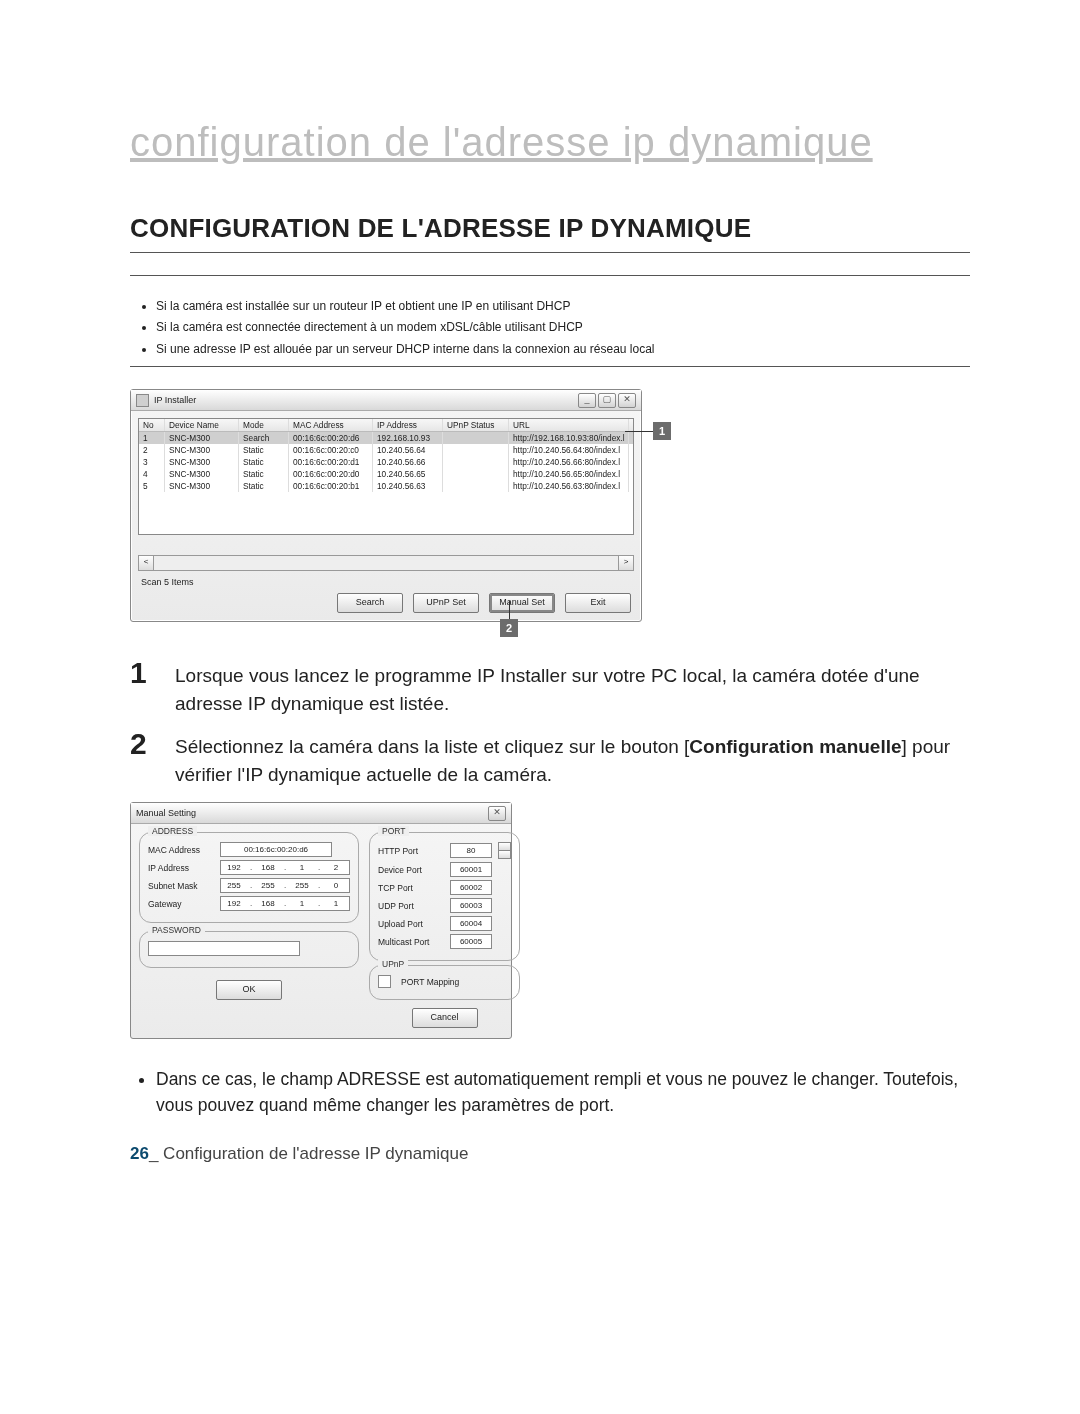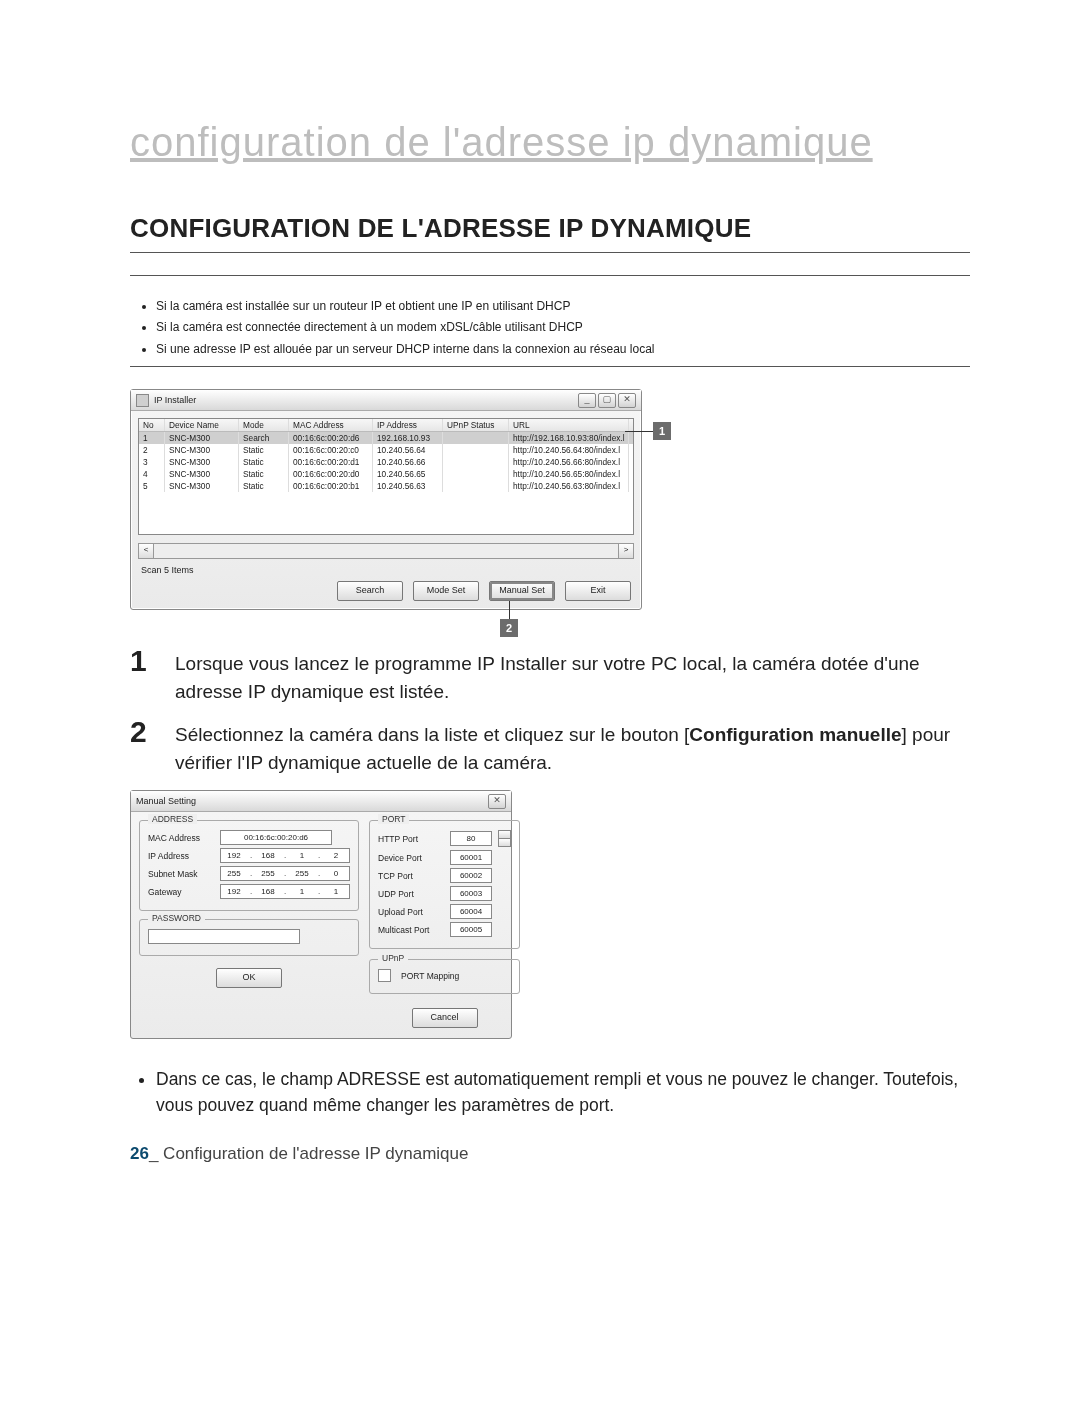--- a/index.html
+++ b/index.html
@@ -89,21 +89,21 @@
     width: 16px; height: 13px;
     border: 1px solid #888;
     background: linear-gradient(#fff,#d3d3d3);
     font-size: 9px;
     line-height: 11px;
     text-align: center;
     color: #555;
     border-radius: 2px;
   }
   .listarea {
-    margin: 7px 7px 8px 7px;
+    margin: 7px 7px 20px 7px;
     border: 1px solid #888;
     background: #fff;
     height: 115px;
     overflow: hidden;
     position: relative;
   }
   .listhead, .listrow {
     display: grid;
     grid-template-columns: 26px 74px 50px 84px 70px 66px 120px;
     font-size: 8.3px;
@@ -208,21 +208,21 @@
     font-size: 9px;
     margin-top: 14px;
   }
   .dlg .body {
     display: flex;
     gap: 10px;
     padding: 8px;
   }
   .fieldset {
     border: 1px solid #aaa;
-    border-radius: 3px;
+    border-radius: 12px;
     padding: 6px 8px 8px 8px;
     position: relative;
   }
   .fieldset .legend {
     position: absolute;
     top: -7px; left: 8px;
     background: #efefef;
     padding: 0 4px;
     font-size: 8.5px;
     color: #333;
@@ -379,21 +379,21 @@
       <div class="scrollstrip">
         <div class="arrow">&lt;</div>
         <div class="track"></div>
         <div class="arrow">&gt;</div>
       </div>
 
       <div class="status">Scan 5 Items</div>
 
       <div class="btnrow">
         <div class="wbtn">Search</div>
-        <div class="wbtn">Mode Set</div>
+        <div class="wbtn">UPnP Set</div>
         <div class="wbtn hl">Manual Set</div>
         <div class="wbtn">Exit</div>
       </div>
     </div>
 
     <div class="callout" style="top:33px; left:495px;">
       <div class="line"></div>
       <div class="box">1</div>
     </div>
 
@@ -474,21 +474,21 @@
           <div class="legend">PASSWORD</div>
           <div class="frow">
               <div class="tin" style="width:150px;"></div>
             </div>
         </div>
         <div class="okrow">
           <div class="wbtn" style="display:inline-block;">OK</div>
         </div>
       </div>
 
-      <div style="flex:1;display:flex;flex-direction:column;gap:10px;">
+      <div style="flex:1;display:flex;flex-direction:column;gap:4px;">
         <div class="fieldset">
           <div class="legend">PORT</div>
           <div class="frow">
               <label>HTTP Port</label>
               <div class="tin">80</div>
               <div class="spin">
                 <div></div>
                 <div></div>
               </div>
             </div>

